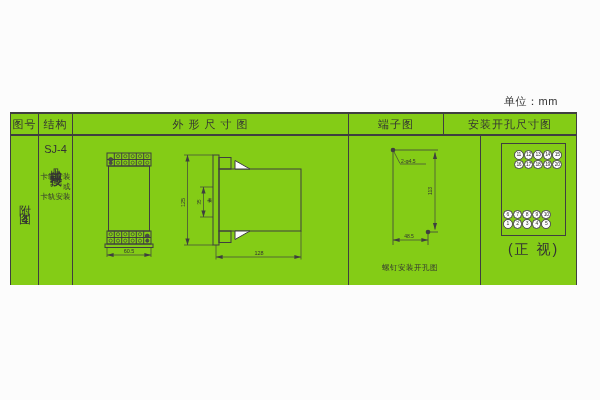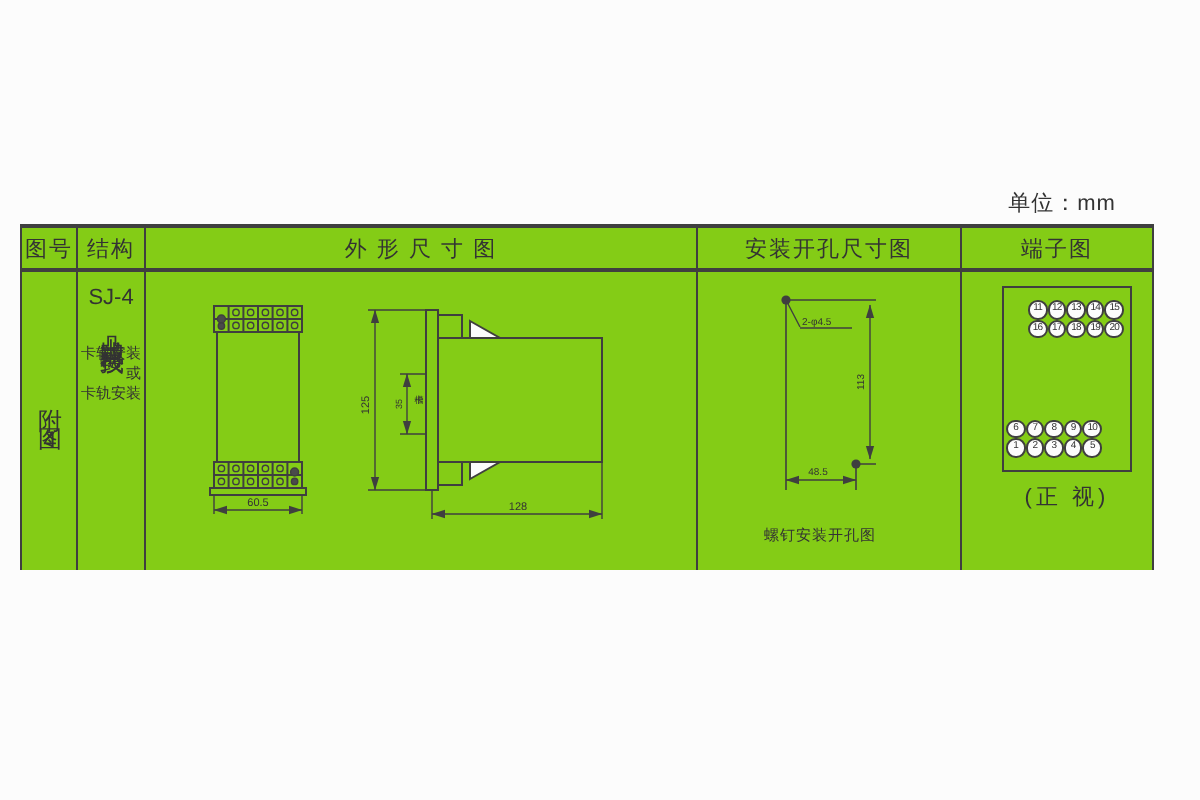--- a/index.html
+++ b/index.html
@@ -33,37 +33,37 @@
 
   .term-rect { position:absolute; left:20px; top:7px; width:65px; height:93px; border:1px solid #3f3f3f; }
   .trow { position:absolute; white-space:nowrap; }
   .trow1 { top:14px;   left:33px; }
   .trow2 { top:23.6px; left:33px; }
   .trow3 { top:73.5px; left:22px; }
   .trow4 { top:83.2px; left:22px; }
   .tcircle { display:inline-block; width:9.6px; height:9.6px; border:1px solid #3f3f3f; border-radius:50%;
              font-size:5px; line-height:7.6px; text-align:center; vertical-align:top;
              letter-spacing:-0.4px; background:#fcfcfc; color:#333; }
-  .term-caption { position:absolute; left:20px; top:105px; width:65px; text-align:center; font-size:11px; letter-spacing:2px; }
+  .term-caption { position:absolute; left:20px; top:105px; width:65px; text-align:center; font-size:14px; letter-spacing:2px; }
 </style>
 </head>
 <body>
 
 <div class="screen">
 
   <div class="unit-label">单位：mm</div>
 
   <div class="spec-table">
 
     <div class="hrow">
       <div class="col c1">图号</div>
       <div class="col c2">结构</div>
       <div class="col c3">外 形 尺 寸 图</div>
+      <div class="col c5">端子图</div>
       <div class="col c4">安装开孔尺寸图</div>
-      <div class="col c5">端子图</div>
     </div>
 
     <div class="brow">
 
       <div class="col c1 figcell">
         <div class="vfig">附图4</div>
       </div>
 
       <div class="col c2 structcell">
         <div class="model">SJ-4</div>

